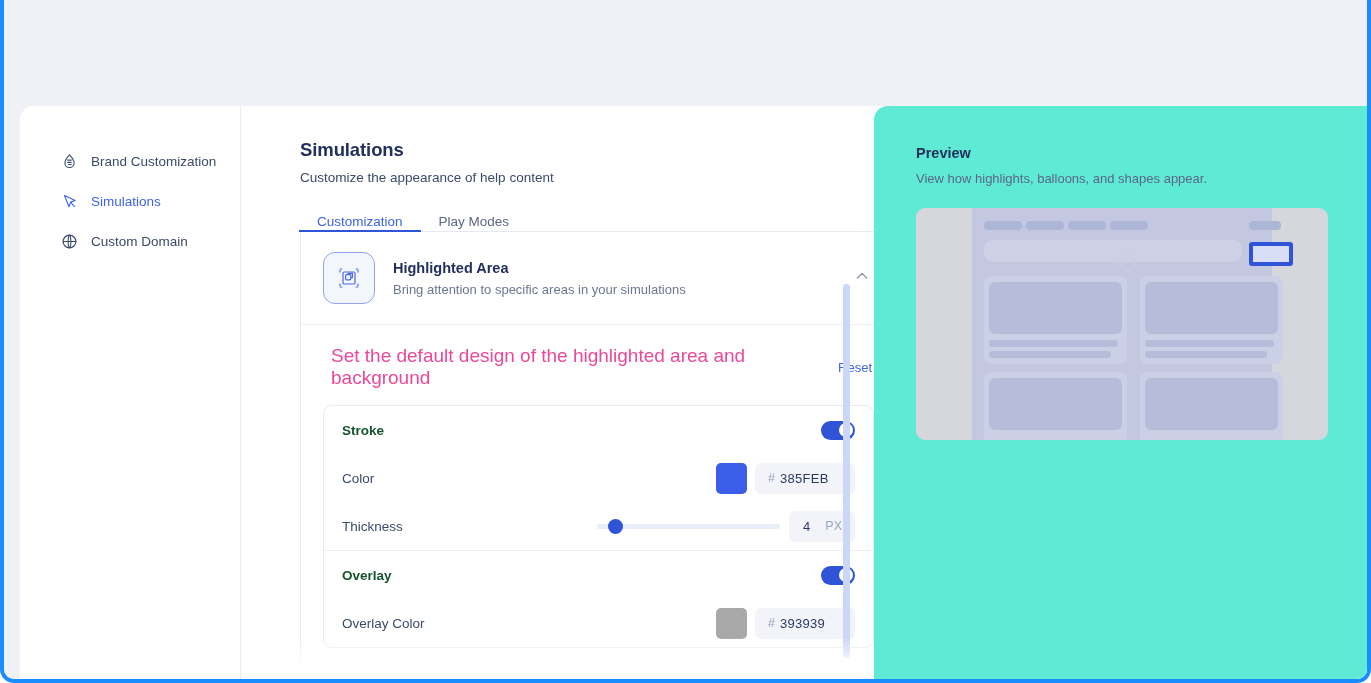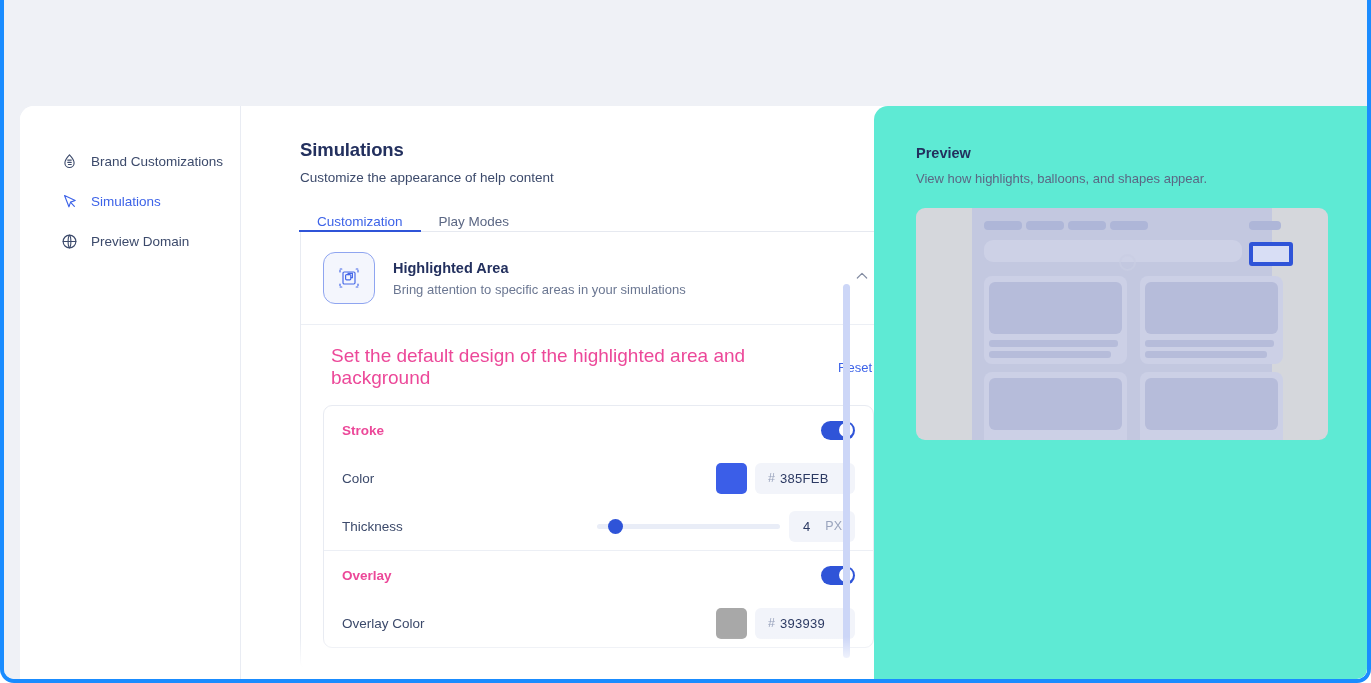--- a/index.html
+++ b/index.html
@@ -202,21 +202,21 @@
     align-items: center;
     height: 48px;
   }
   .row-label {
     font-size: 13.5px;
     color: #3c4a6b;
     flex: 1 1 auto;
   }
   .row-label.strong {
     font-weight: bold;
-    color: #ec4899;
+    color: #14532d;
   }
   .section-divider {
     height: 1px;
     background: #eceff5;
     margin: 0 -18px;
   }
 
   
   .toggle {
     width: 34px; height: 19px;
@@ -443,41 +443,41 @@
 
     <nav id="sidebar">
 
       <div class="nav-item">
         <span class="nav-icon">
           <svg width="17" height="17" viewBox="0 0 24 24" fill="none" stroke="#3c4a6b" stroke-width="1.6" stroke-linecap="round" stroke-linejoin="round">
             <path d="M12 2.5C12 2.5 5.5 9.2 5.5 14a6.5 6.5 0 0 0 13 0c0-4.8-6.5-11.5-6.5-11.5z"></path>
             <path d="M9.5 10h5M9.5 13.2h5M10.5 16.3h4"></path>
           </svg>
         </span>
-        <span class="nav-label">Brand Customizations</span>
+        <span class="nav-label">Brand Customization</span>
       </div>
 
       <div class="nav-item active">
         <span class="nav-icon">
           <svg width="17" height="17" viewBox="0 0 24 24" fill="none" stroke="#3d63e8" stroke-width="1.6" stroke-linecap="round" stroke-linejoin="round">
             <path d="M5 3.5l6.2 16 2.3-6.6 6.6-2.3z"></path>
             <path d="M13.6 13.3l5.3 5.6"></path>
           </svg>
         </span>
         <span class="nav-label">Simulations</span>
       </div>
 
       <div class="nav-item">
         <span class="nav-icon">
           <svg width="17" height="17" viewBox="0 0 24 24" fill="none" stroke="#3c4a6b" stroke-width="1.6" stroke-linecap="round" stroke-linejoin="round">
             <circle cx="12" cy="12" r="9"></circle>
             <path d="M3 12h18M12 3c2.6 2.6 2.6 15.4 0 18M12 3c-2.6 2.6-2.6 15.4 0 18"></path>
           </svg>
         </span>
-        <span class="nav-label">Preview Domain</span>
+        <span class="nav-label">Custom Domain</span>
       </div>
 
     </nav>
 
     <section id="content">
 
       <div id="content-title">Simulations</div>
       <div id="content-subtitle">Customize the appearance of help content</div>
 
       <div id="tabs">

